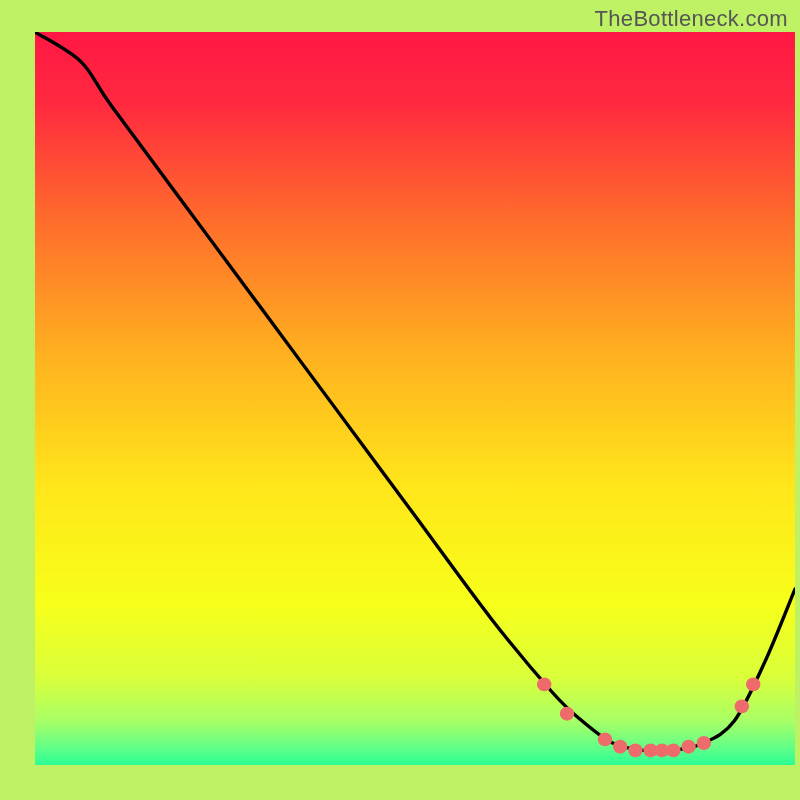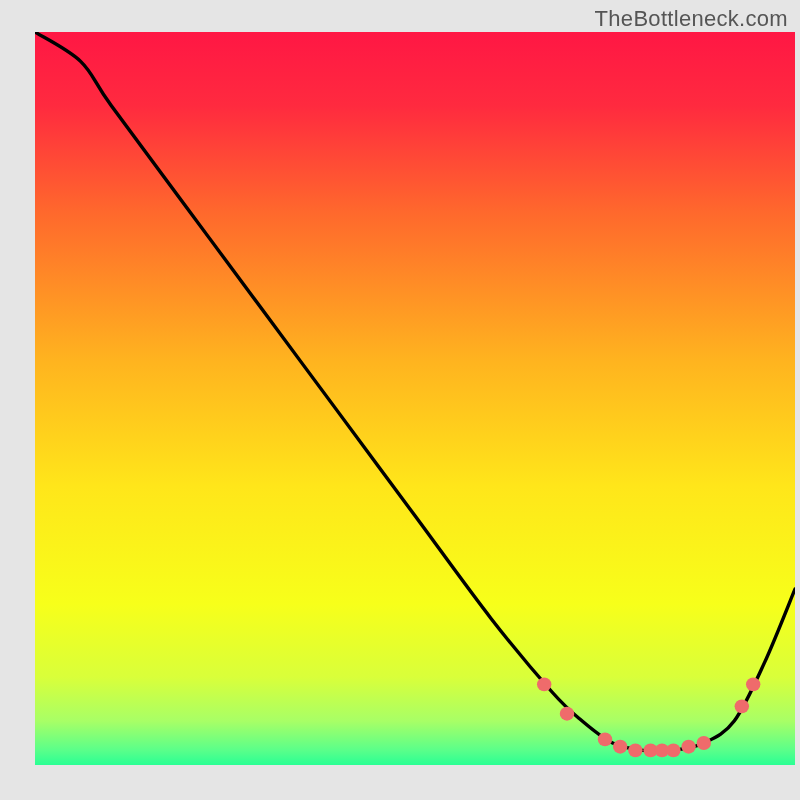--- a/index.html
+++ b/index.html
@@ -8,21 +8,21 @@
     background: #000;
     width: 800px;
     height: 800px;
     overflow: hidden;
     font-family: Arial, Helvetica, sans-serif;
   }
   .chart-wrap {
     position: relative;
     width: 800px;
     height: 800px;
-    background: #e5e5e5;
+    background: #bef264;
   }
   .watermark {
     position: absolute;
     top: 6px;
     right: 12px;
     color: #555;
     font-size: 22px;
     font-weight: 500;
     letter-spacing: 0.3px;
     z-index: 10;

